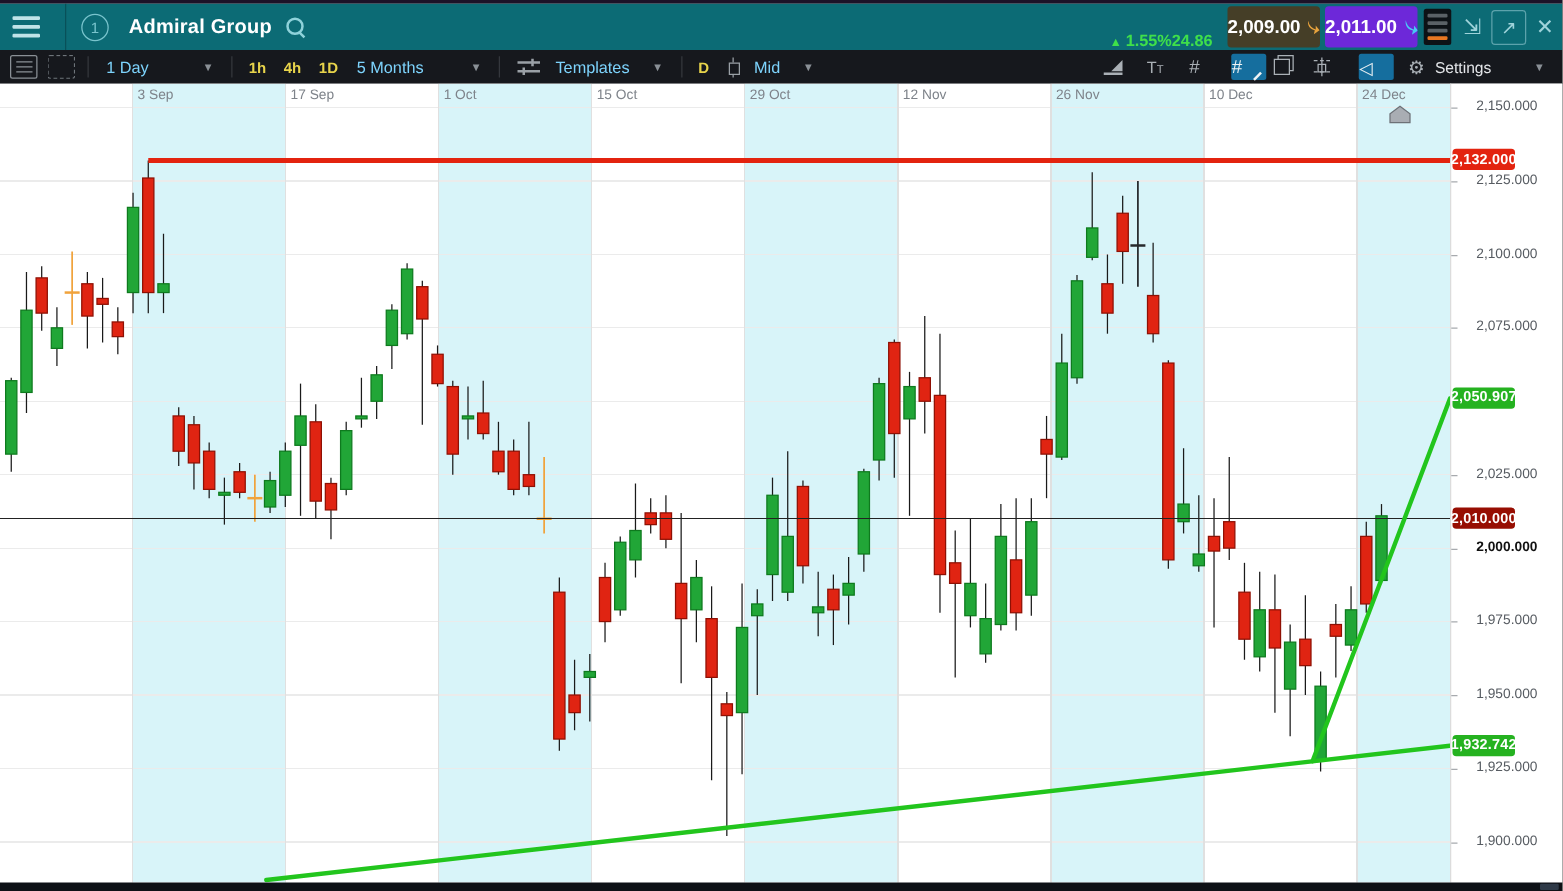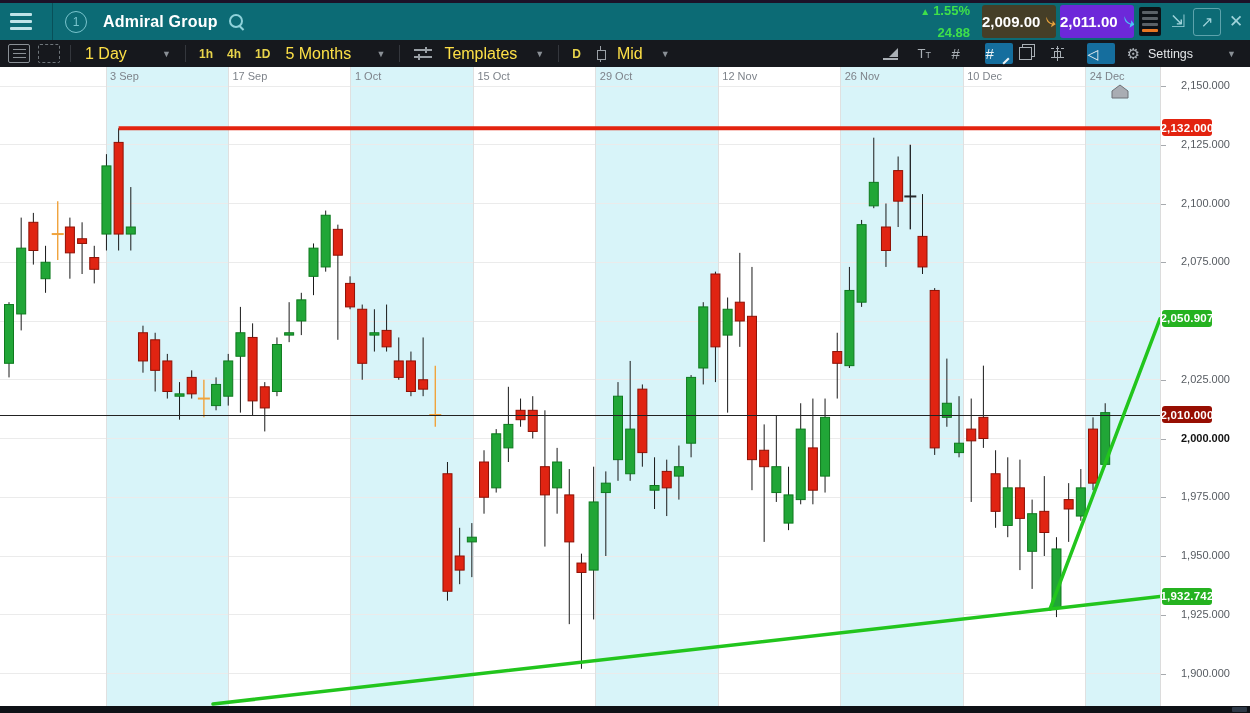--- a/index.html
+++ b/index.html
@@ -11,42 +11,42 @@
   .header{position:absolute;left:0;top:3px;width:1250px;height:37px;background:#0c6b75;display:flex;align-items:stretch;}
   .hamburger{width:42px;display:flex;flex-direction:column;justify-content:center;gap:4px;padding-left:10px;cursor:pointer;border-right:1px solid #085059;}
   .hamburger i{display:block;width:22px;height:3px;background:#bfe3e8;border-radius:1px;}
   .info-circ{width:20px;height:20px;border:1.5px solid #79c4cd;border-radius:50%;color:#79c4cd;
              font-size:12px;display:flex;align-items:center;justify-content:center;margin:auto 0 auto 12px;}
   .title{color:#fff;font-size:16px;font-weight:bold;margin:auto 0 auto 16px;letter-spacing:.2px;}
   .mag{position:relative;width:18px;height:18px;margin:auto 0 auto 10px;cursor:pointer;}
   .mag .lens{position:absolute;left:1px;top:1px;width:10px;height:10px;border:2px solid #8fd2da;border-radius:50%;}
   .mag .handle{position:absolute;left:12px;top:12px;width:6px;height:2px;background:#8fd2da;transform:rotate(45deg);transform-origin:0 0;}
   .hspacer{flex:1;}
-  .chg{display:flex;flex-direction:column;justify-content:space-between;align-items:flex-end;padding:0 10px;min-width:70px;}
+  .chg{display:flex;flex-direction:row;justify-content:flex-start;align-items:flex-end;padding:0 10px;min-width:70px;}
   .chg .l1{color:#3fe04a;font-size:13px;font-weight:bold;}
   .chg .l1 .tri{font-size:10px;margin-right:3px;}
   .chg .l2{color:#3fe04a;font-size:13px;font-weight:bold;}
   .pxbox{width:74px;margin:2px 2px;border-radius:3px;display:flex;align-items:center;justify-content:center;gap:5px;
          color:#fff;font-size:15px;font-weight:bold;cursor:pointer;}
   .sell{background:#453e27;}
   .buy{background:#6d28d9;}
   .ladder{width:16px;margin:4px 3px;background:#0d1216;border-radius:2px;display:flex;flex-direction:column;justify-content:space-between;padding:4px 3px;cursor:pointer;}
   .ladder i{display:block;height:3px;background:#5a6166;border-radius:1px;}
   .ladder i.lit{background:#e87722;}
   .hbtn{width:26px;display:flex;align-items:center;justify-content:center;color:#9fd3da;font-size:15px;cursor:pointer;margin:auto 1px;height:26px;border:1px solid rgba(160,210,216,.55);border-radius:3px;}
   .hbtn.noborder{border:none;font-size:17px;}
   
   .toolbar{position:absolute;left:0;top:40px;width:1250px;height:27px;background:#16181d;display:flex;align-items:center;color:#d4d7da;font-size:12px;}
   .tb-sep{width:1px;height:17px;background:#34373d;margin:0 6px;}
   .tb-icon{width:20px;height:17px;margin:0 4px;position:relative;cursor:pointer;flex:none;}
   .box-list{border:1px solid #8a9096;border-radius:2px;}
   .box-list i{position:absolute;left:4px;right:3px;height:1px;background:#8a9096;}
   .box-dash{border:1px dashed #6e747a;border-radius:2px;}
   .dd{display:flex;align-items:center;gap:18px;padding:0 8px;cursor:pointer;white-space:nowrap;}
-  .dd .lbl{font-size:16px;color:#fde047;}
+  .dd .lbl{font-size:13px;color:#7dd3fc;}
   .chev{color:#8a9096;font-size:9px;}
   .ybtn{color:#e8d44b;font-weight:bold;font-size:12px;padding:0 7px;cursor:pointer;}
   .sliders{width:18px;height:14px;position:relative;margin-right:6px;}
   .sliders i{position:absolute;left:0;right:0;height:2px;background:#9aa0a6;}
   .sliders i b{position:absolute;top:-2px;width:2px;height:6px;background:#9aa0a6;display:block;}
   .mini-candle{width:10px;height:16px;position:relative;margin-right:5px;}
   .mini-candle .w{position:absolute;left:4px;top:0;width:1px;height:16px;background:#9aa0a6;}
   .mini-candle .b{position:absolute;left:1px;top:4px;width:7px;height:8px;border:1px solid #9aa0a6;background:#16181d;}
   .tb-right{margin-left:auto;display:flex;align-items:center;}
   .tool{width:28px;height:21px;display:flex;align-items:center;justify-content:flex-start;color:#aab0b6;cursor:pointer;border-radius:2px;margin:0 3px;font-size:13px;position:relative;}
@@ -90,21 +90,21 @@
       </div>
     <div class="info-circ">1</div>
     <div class="title">Admiral Group</div>
     <div class="mag">
         <span class="lens"></span>
         <span class="handle"></span>
       </div>
     <div class="hspacer"></div>
     <div class="chg">
       <div class="l1"><span class="tri">▲</span><span>1.55%</span></div>
-      <div class="l2">24.88</div>
+      <div class="l2">24.86</div>
     </div>
     <div class="pxbox sell">
       <span>2,009.00</span>
       <svg width="14" height="16" viewBox="0 0 14 16">
         <path d="M2 1 C3 6 6 9 10 10 L10 6 L14 11 L8 15 L9 11 C4 10 1 6 2 1 Z" fill="#e8a33d"></path>
       </svg>
     </div>
     <div class="pxbox buy">
       <span>2,011.00</span>
       <svg width="14" height="16" viewBox="0 0 14 16">

